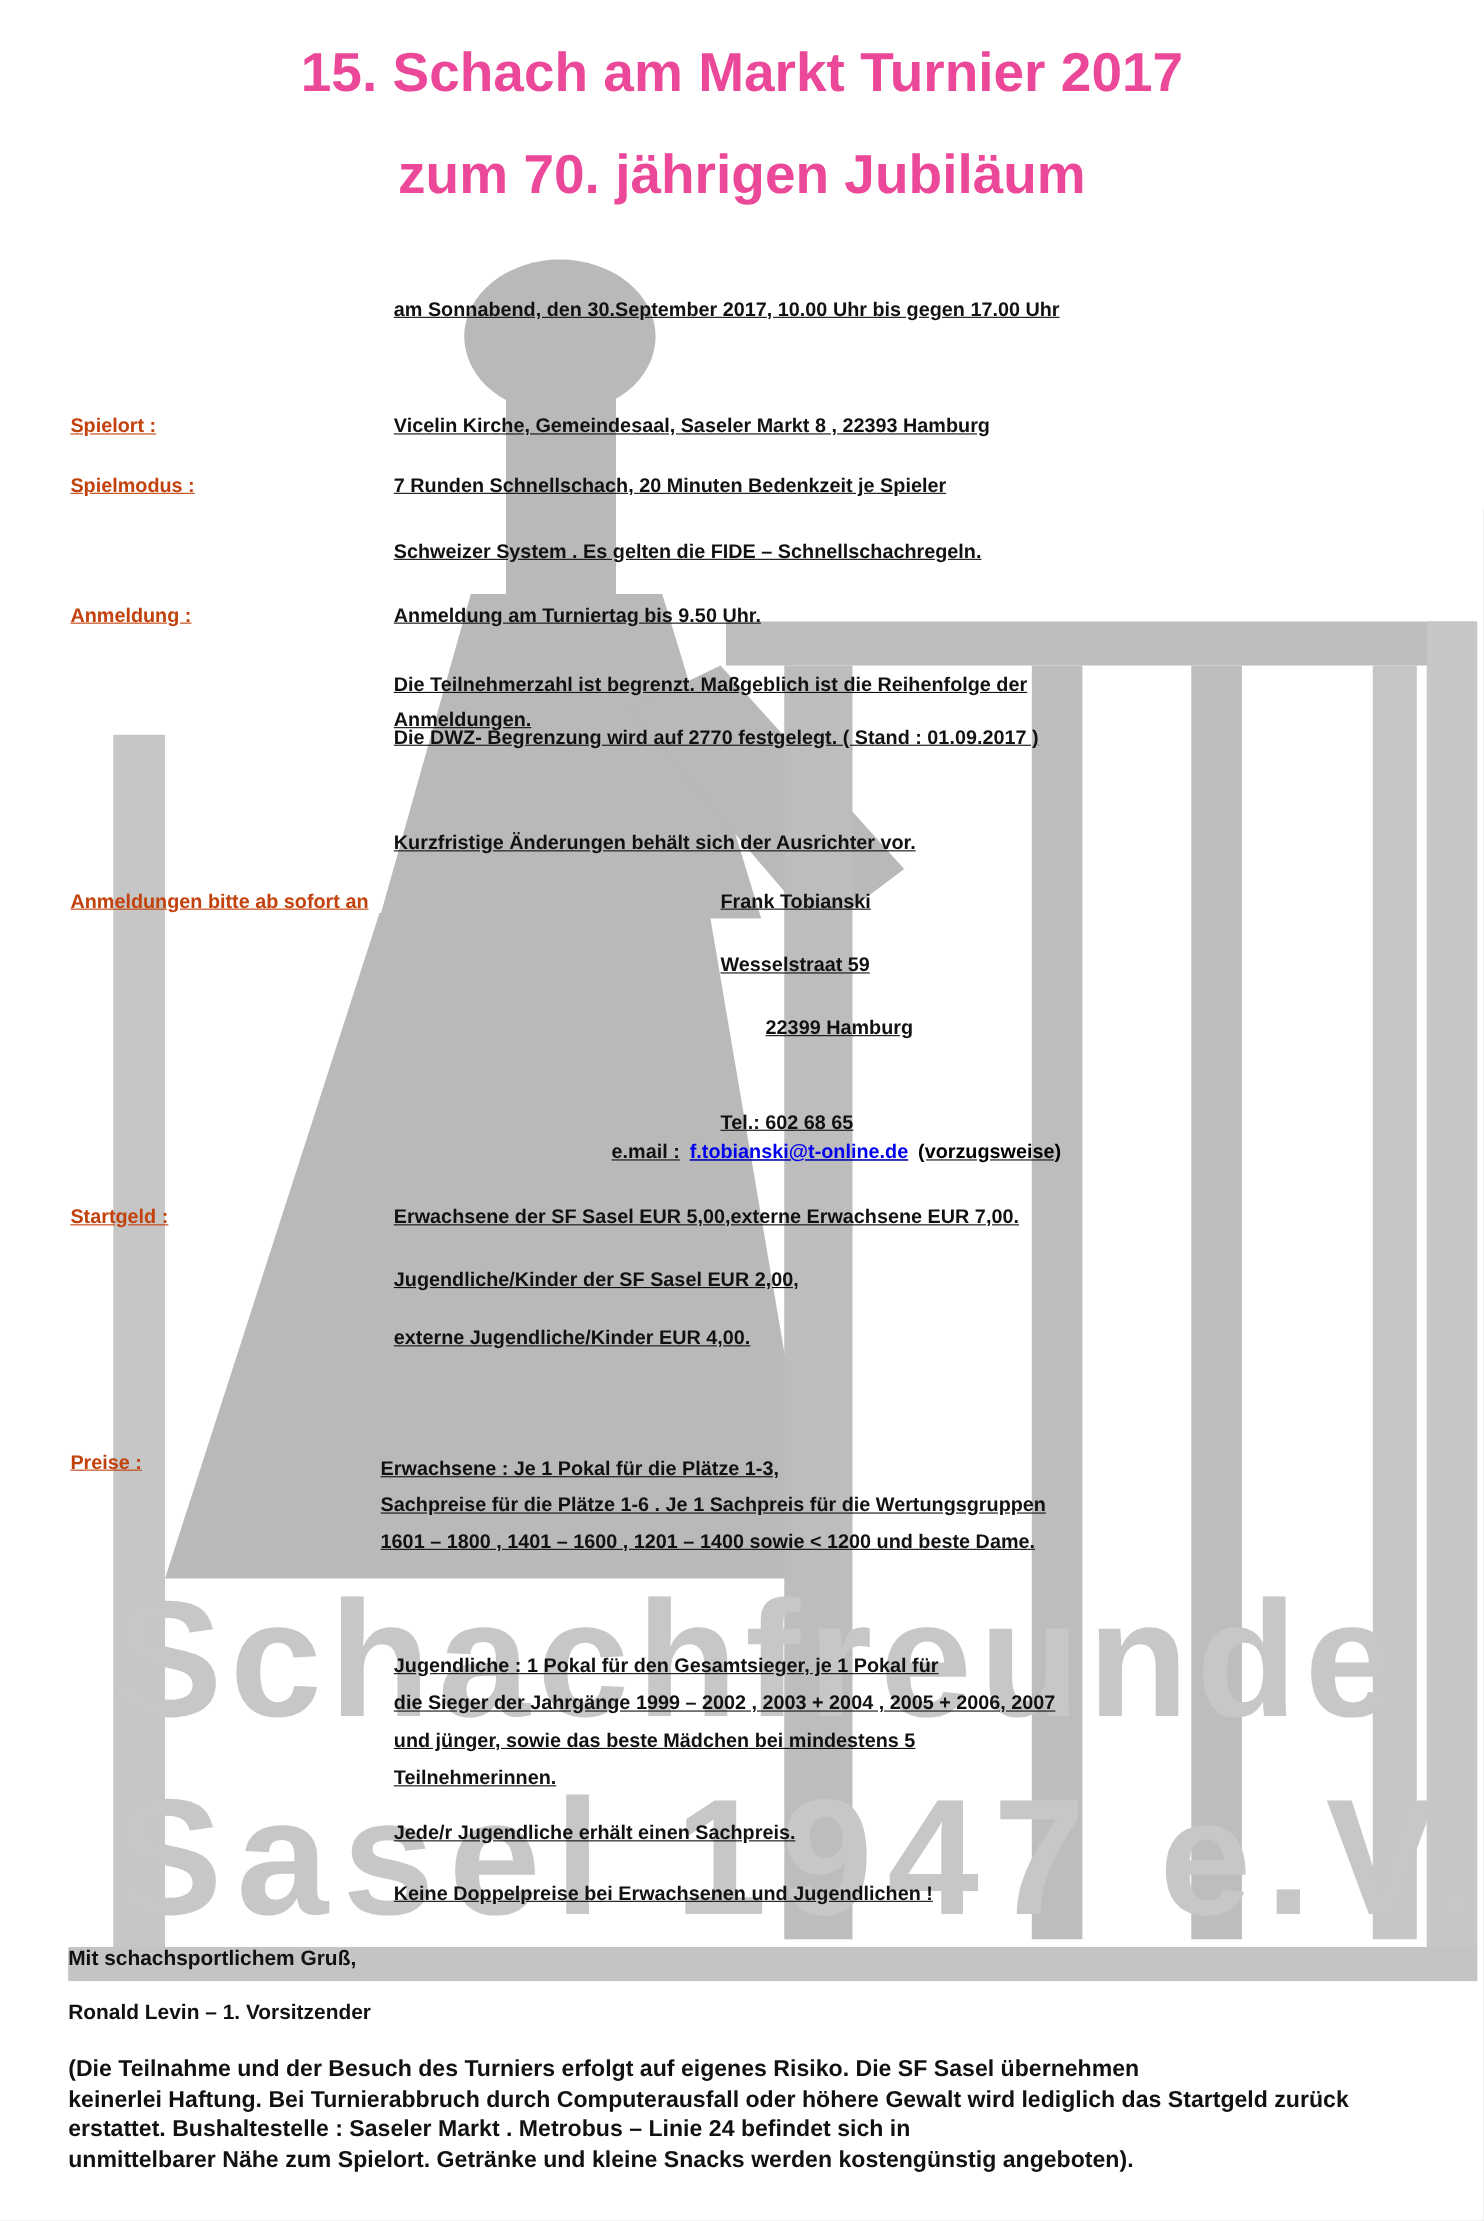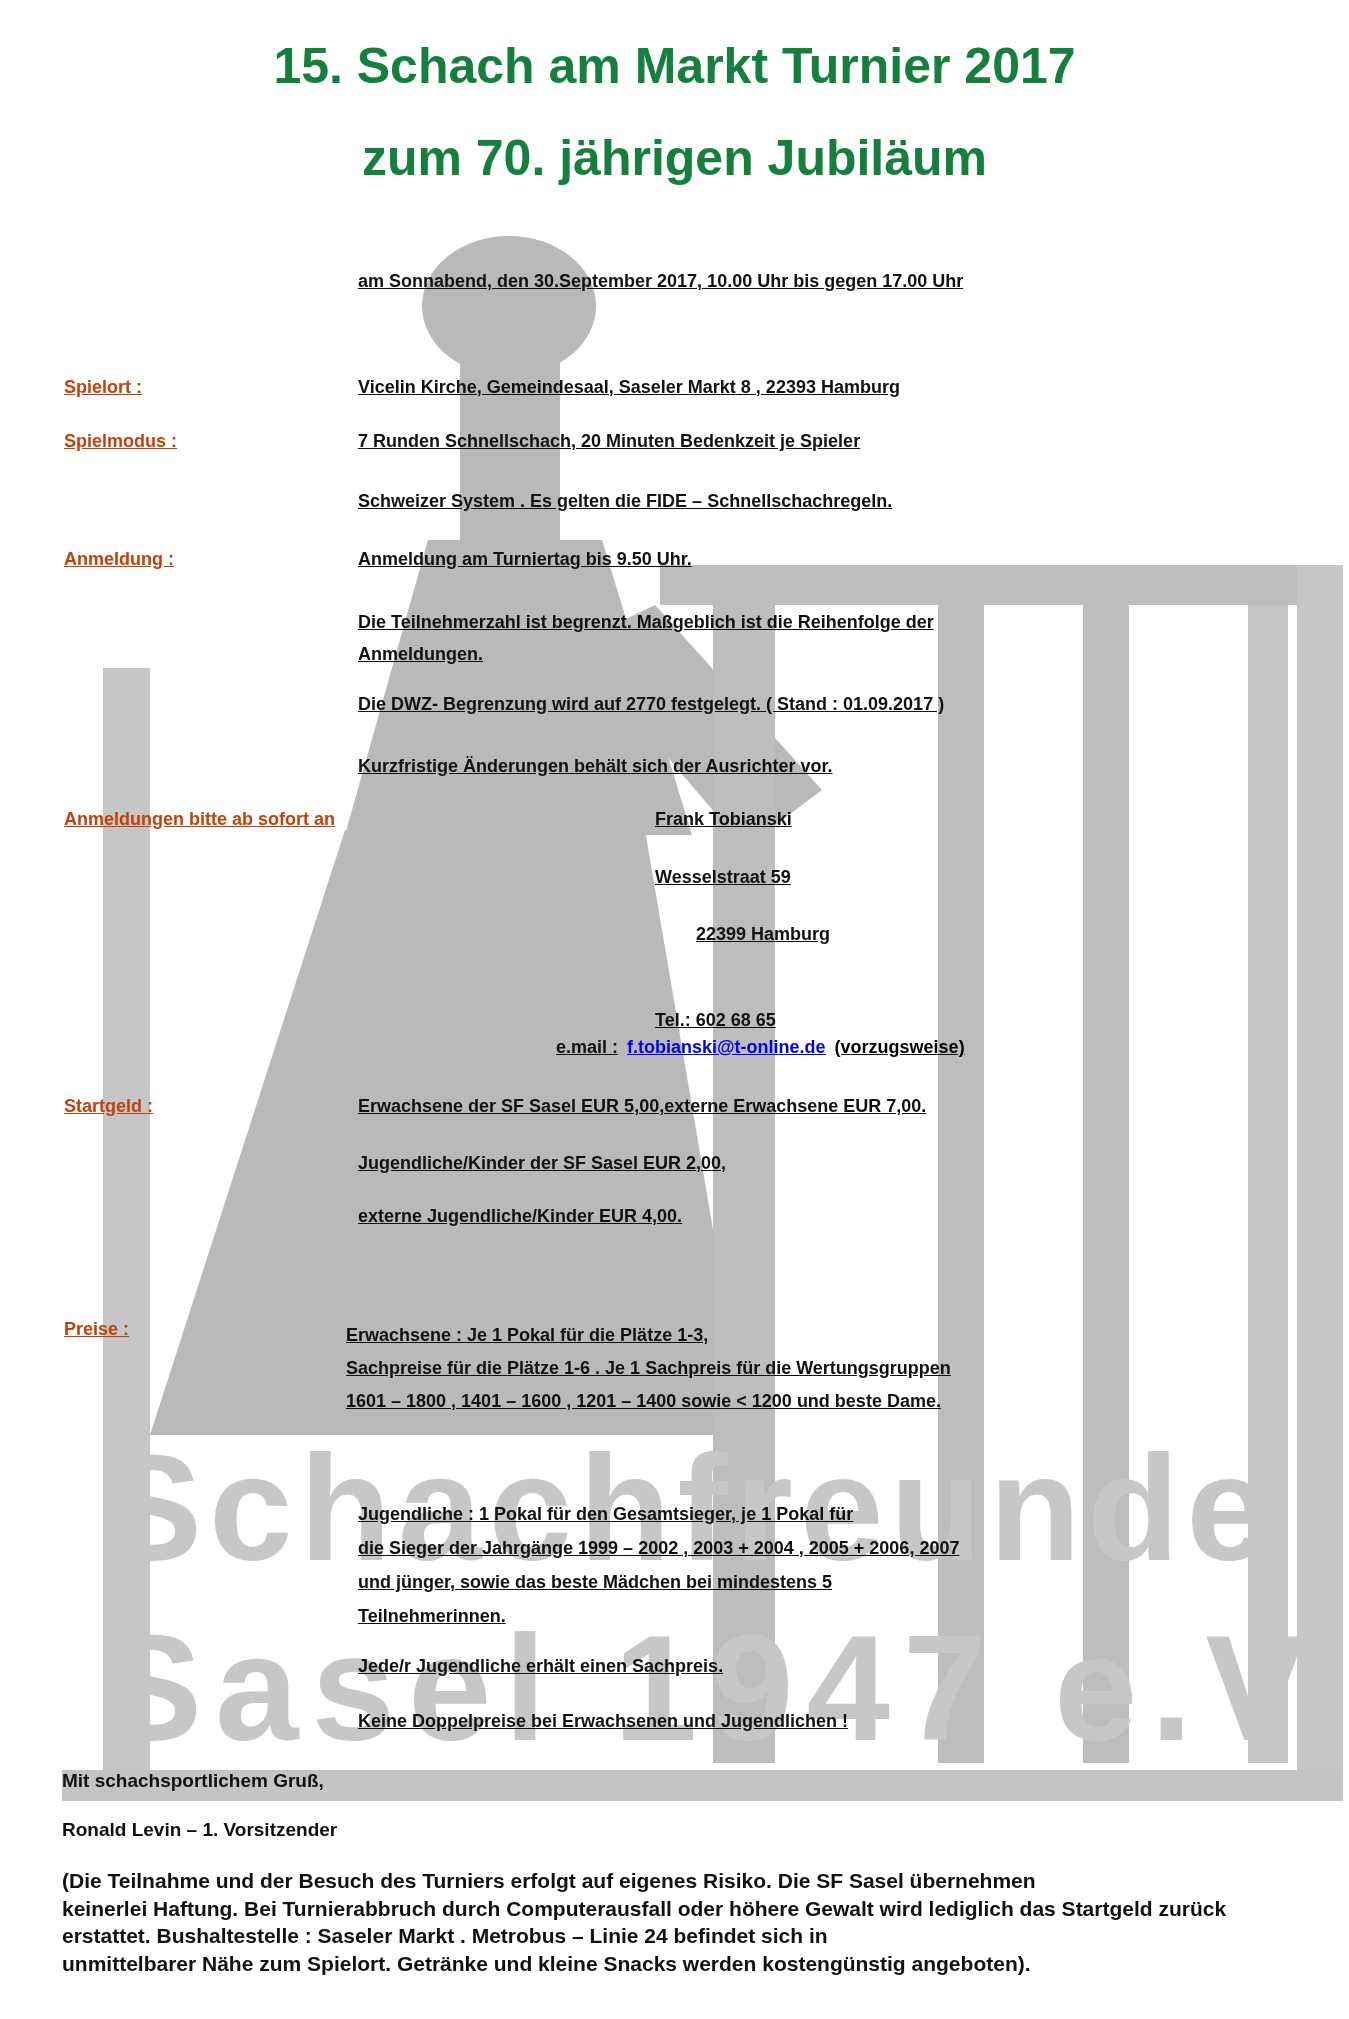--- a/index.html
+++ b/index.html
@@ -9,21 +9,21 @@
     background:#ffffff;
     overflow:hidden;
     font-family:"Liberation Sans", sans-serif;
     font-weight:bold;
     color:#111111;
   }
   .t{position:absolute;white-space:nowrap;line-height:1.15;z-index:2;}
   .body-txt{font-size:18px;text-decoration:underline;}
   .label{color:#c2410c;}
   .title{left:0;width:1349px;text-align:center;box-sizing:border-box;
-         font-size:50px;color:#15803d;letter-spacing:0px;}
+         font-size:50px;color:#ec4899;letter-spacing:0px;}
   .para{line-height:32px;}
   .para3{line-height:33px;}
   .para4{line-height:34px;}
   .small{font-size:19px;text-align:center;}
   .disclaimer{font-size:21px;line-height:27.5px;}
   a.email-link{color:#0000ee;text-decoration:underline;}
   .email-note{color:#000000;}
   .email-label{color:#111111;}
   .email-line span, .email-line a{margin-right:9px;}
   
@@ -77,21 +77,21 @@
   <div class="t body-txt" style="top:491px;left:358px;">Schweizer System . Es gelten die FIDE – Schnellschachregeln.</div>
 
   <div class="t body-txt label" style="top:549px;left:64px;">Anmeldung :</div>
   <div class="t body-txt" style="top:549px;left:358px;">Anmeldung am Turniertag bis 9.50 Uhr.</div>
 
   <div class="t body-txt para" style="top:606px;left:358px;">
     <div>Die Teilnehmerzahl ist begrenzt. Maßgeblich ist die Reihenfolge der</div>
     <div>Anmeldungen.</div>
   </div>
 
-  <div class="t body-txt" style="top:694px;left:358px;text-align:center;">Die DWZ- Begrenzung wird auf 2770 festgelegt. ( Stand : 01.09.2017 )</div>
+  <div class="t body-txt" style="top:660px;left:358px;text-align:center;">Die DWZ- Begrenzung wird auf 2770 festgelegt. ( Stand : 01.09.2017 )</div>
   <div class="t body-txt" style="top:756px;left:358px;">Kurzfristige Änderungen behält sich der Ausrichter vor.</div>
 
   <div class="t body-txt label" style="top:809px;left:64px;">Anmeldungen bitte ab sofort an</div>
   <div class="t body-txt" style="top:809px;left:655px;">Frank Tobianski</div>
   <div class="t body-txt" style="top:867px;left:655px;">Wesselstraat 59</div>
   <div class="t body-txt" style="top:924px;left:655px;margin-left:41px;">22399 Hamburg</div>
   <div class="t body-txt" style="top:1010px;left:655px;">Tel.: 602 68 65</div>
 
   <div class="t body-txt email-line" style="top:1037px;left:556px;">
     <span class="email-label">e.mail :</span><a class="email-link" href="#">f.tobianski@t-online.de</a><span class="email-note">(vorzugsweise)</span>

